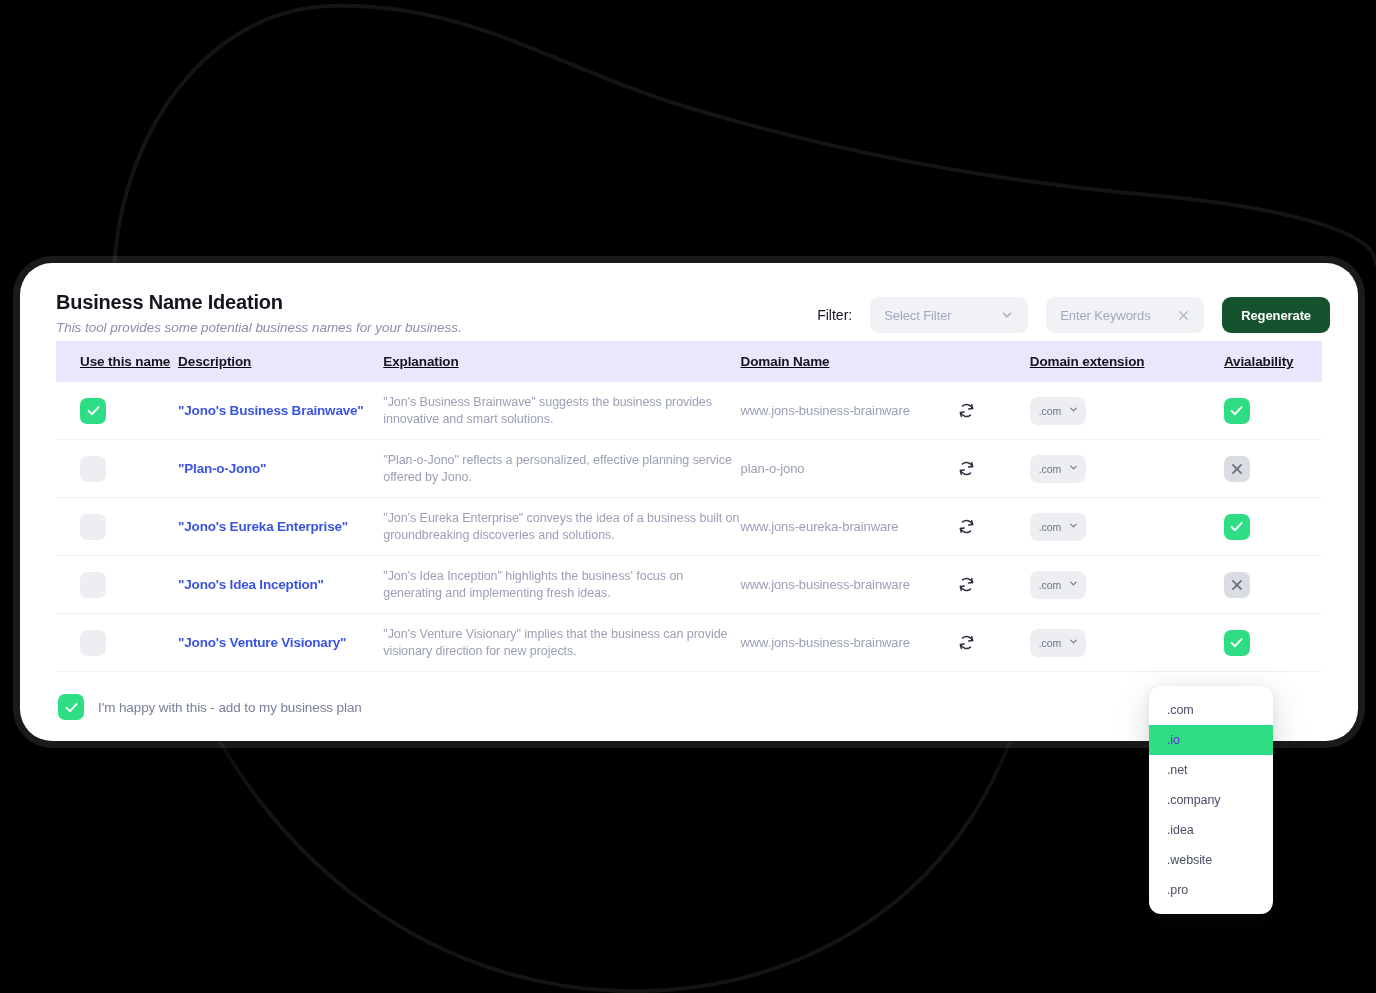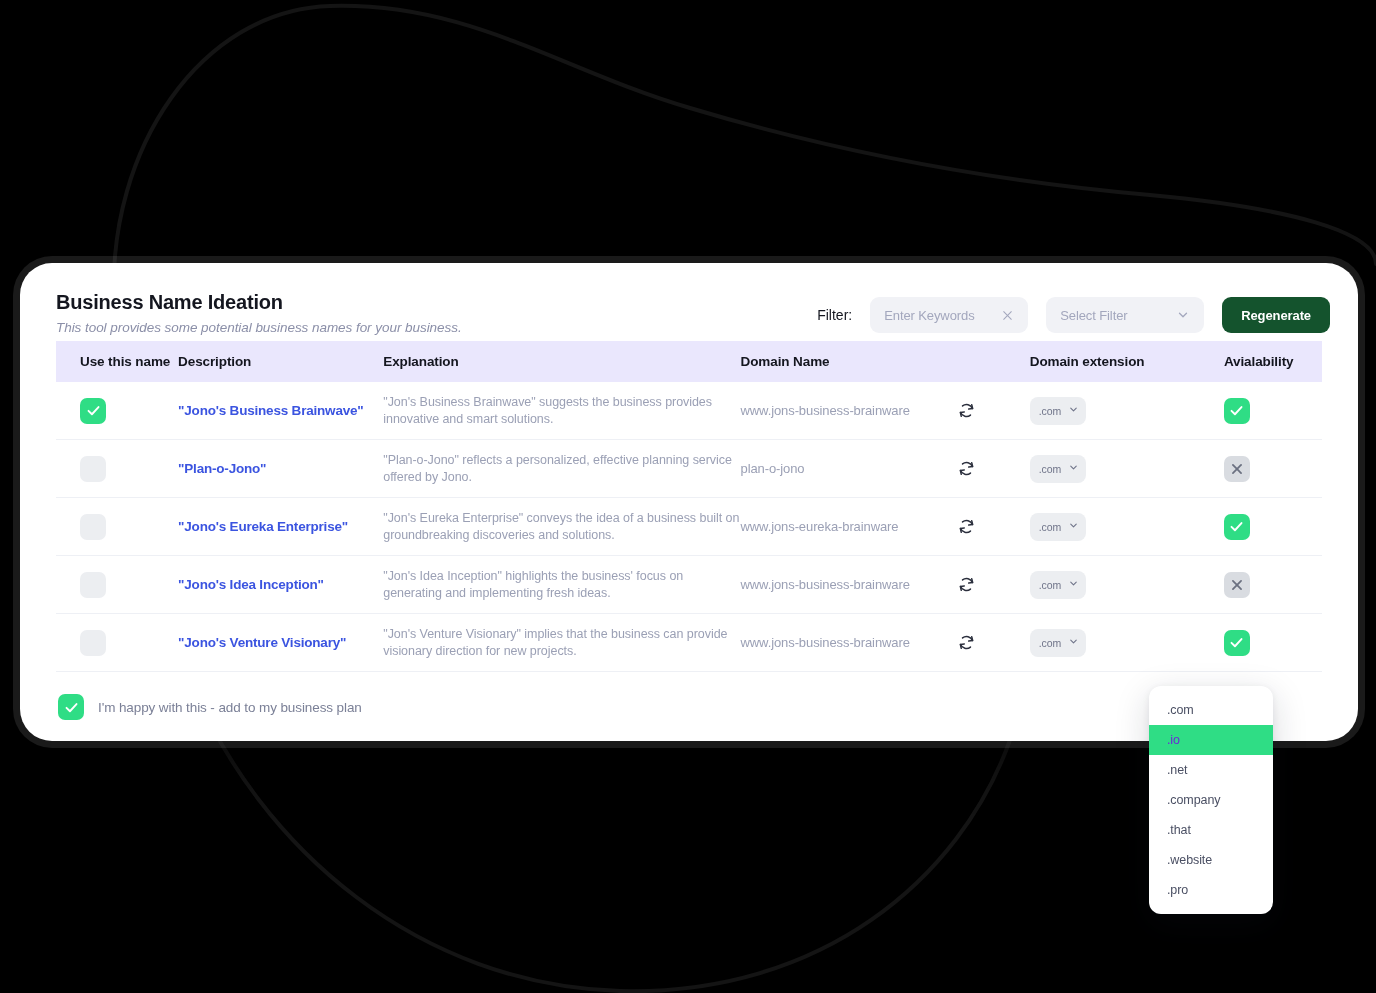--- a/index.html
+++ b/index.html
@@ -113,21 +113,21 @@
   }
 
   
   .table-wrap { padding: 0 36px; position: relative; }
 
   table {
     width: 100%;
     border-collapse: collapse;
     table-layout: fixed;
   }
-  thead tr { background: #eae7fd; }
+  thead tr { background: #eae7fd; text-decoration: underline; }
   thead th {
     text-align: left;
     font-size: 13.5px;
     font-weight: 700;
     color: #14161f;
     padding: 13px 0;
     letter-spacing: -0.1px;
   }
   thead th:first-child { padding-left: 24px; border-radius: 0; }
 
@@ -279,34 +279,34 @@
   <div id="card">
 
     <div class="card-head">
       <div class="title">Business Name Ideation</div>
       <div class="subtitle">This tool provides some potential business names for your business.</div>
 
       <div class="filter-bar">
         <div class="filter-label">Filter:</div>
 
         <div class="field wide">
+          <div class="field-text">Select Filter</div>
+          <span class="field-icon">
+            <svg width="14" height="14" viewBox="0 0 24 24" fill="none" stroke="currentColor" stroke-width="2.2" stroke-linecap="round" stroke-linejoin="round">
+                <polyline points="6 9 12 15 18 9"></polyline>
+              </svg>
+          </span>
+        </div>
+
+        <div class="field wide">
           <div class="field-text">Enter Keywords</div>
           <span class="field-icon">
             <svg width="13" height="13" viewBox="0 0 24 24" fill="none" stroke="currentColor" stroke-width="2" stroke-linecap="round">
                 <line x1="5" y1="5" x2="19" y2="19"></line>
                 <line x1="19" y1="5" x2="5" y2="19"></line>
-              </svg>
-          </span>
-        </div>
-
-        <div class="field wide">
-          <div class="field-text">Select Filter</div>
-          <span class="field-icon">
-            <svg width="14" height="14" viewBox="0 0 24 24" fill="none" stroke="currentColor" stroke-width="2.2" stroke-linecap="round" stroke-linejoin="round">
-                <polyline points="6 9 12 15 18 9"></polyline>
               </svg>
           </span>
         </div>
 
         <button class="btn-regenerate">Regenerate</button>
       </div>
     </div>
 
     <div class="table-wrap">
       <table>
@@ -541,19 +541,19 @@
           </svg>
         </div>
       <div class="foot-label">I'm happy with this - add to my business plan</div>
     </div>
 
     <div id="ext-dropdown">
         <div class="dd-item">.com</div>
         <div class="dd-item active">.io</div>
         <div class="dd-item">.net</div>
         <div class="dd-item">.company</div>
-        <div class="dd-item">.that</div>
+        <div class="dd-item">.idea</div>
         <div class="dd-item">.website</div>
         <div class="dd-item">.pro</div>
       </div>
 
   </div>
 </div>
 
 </body></html>

